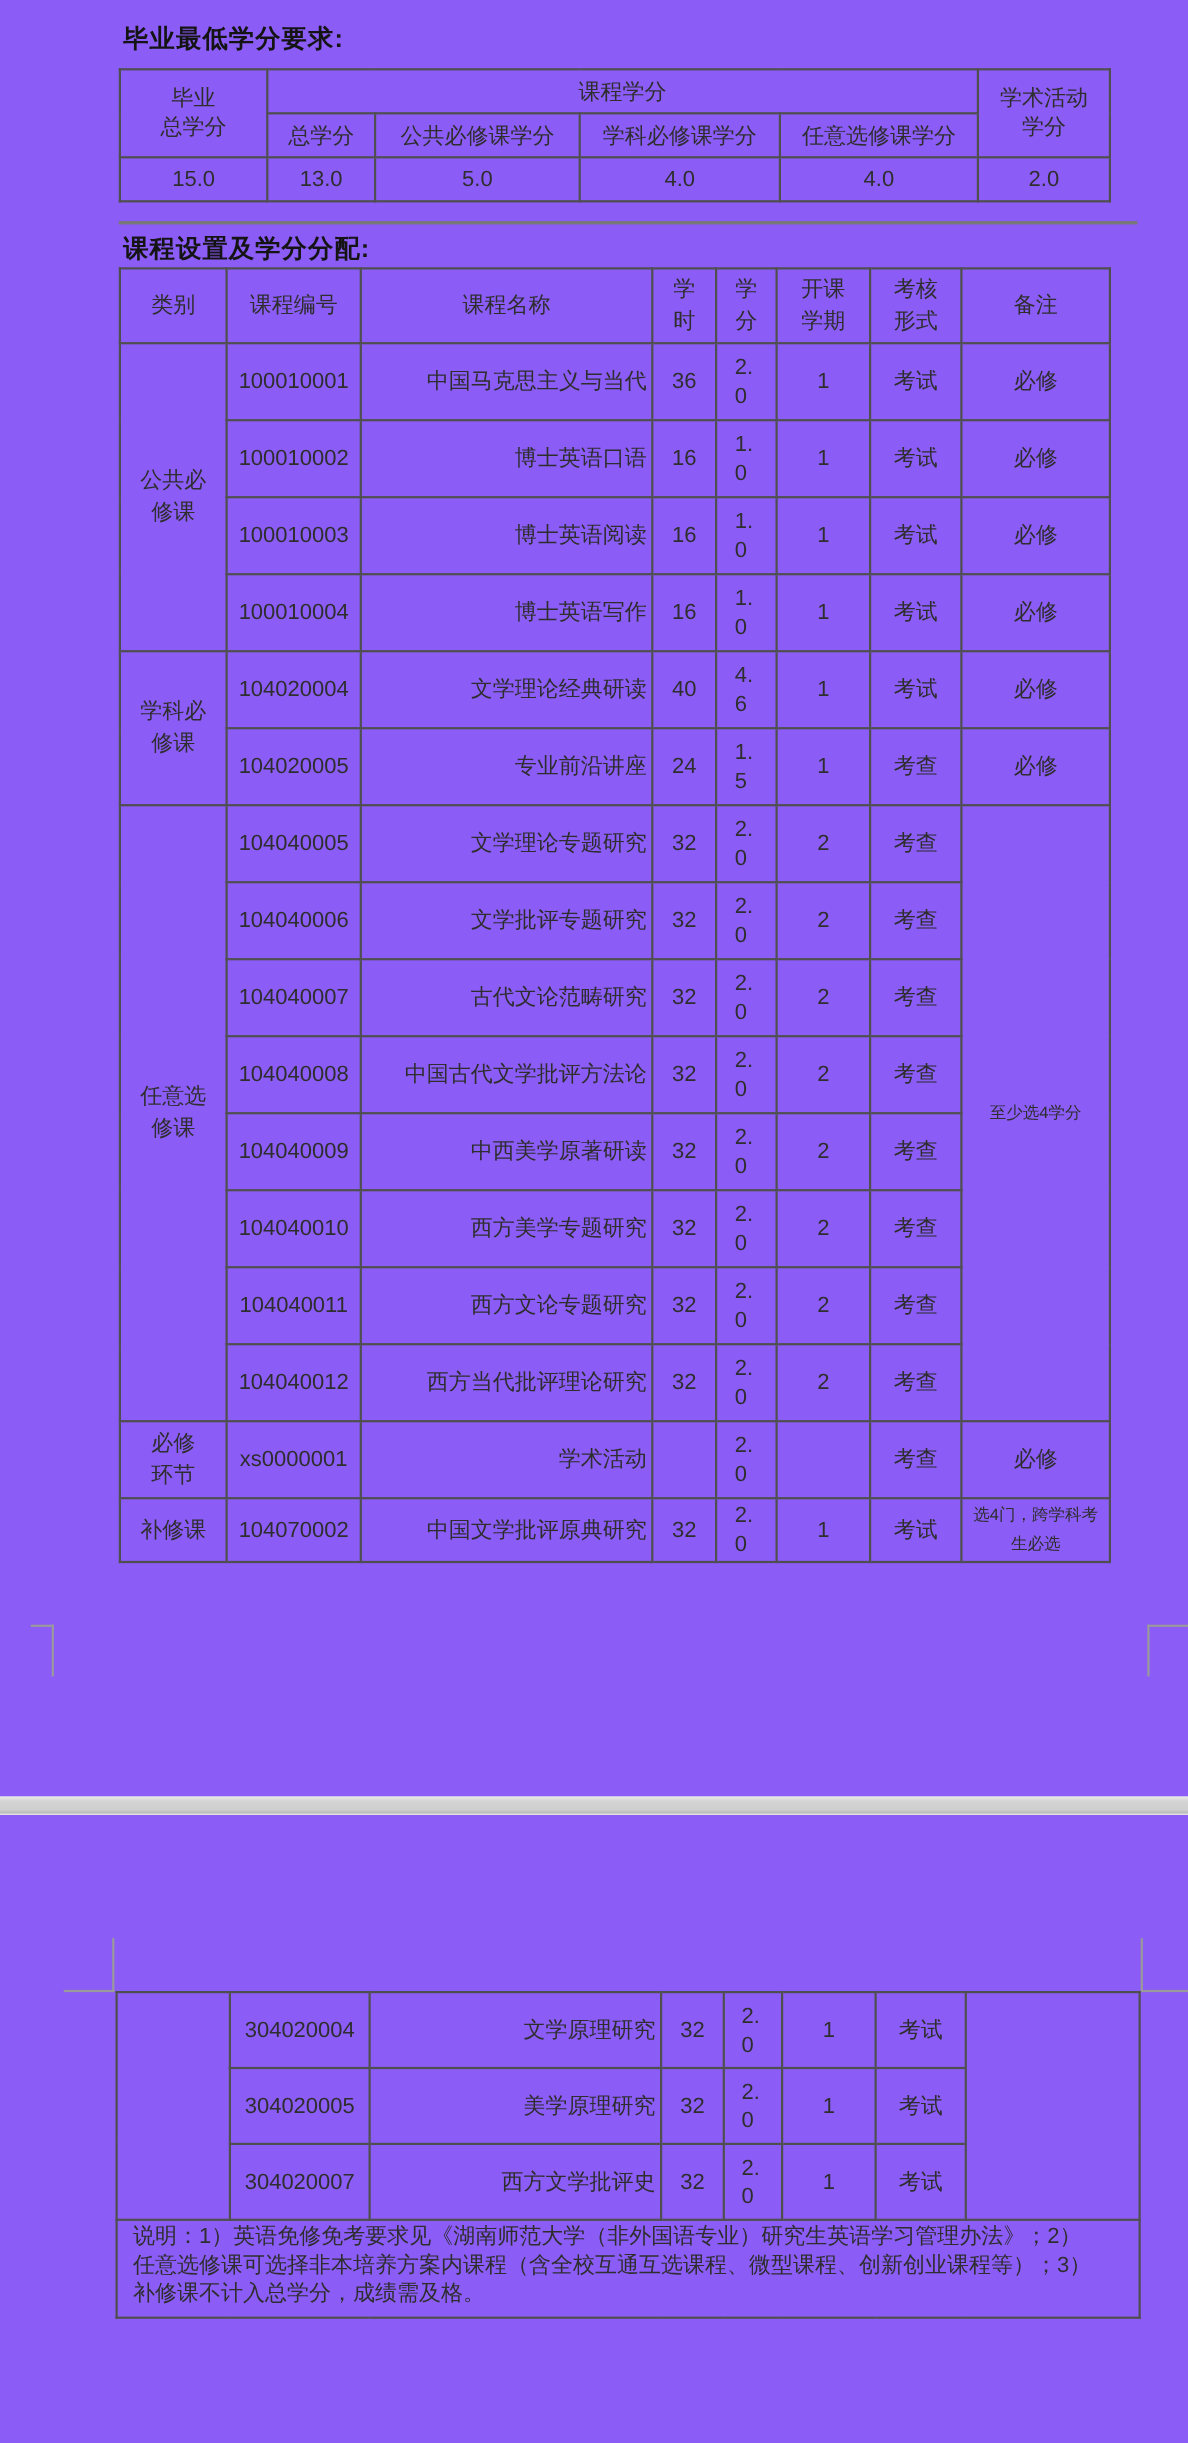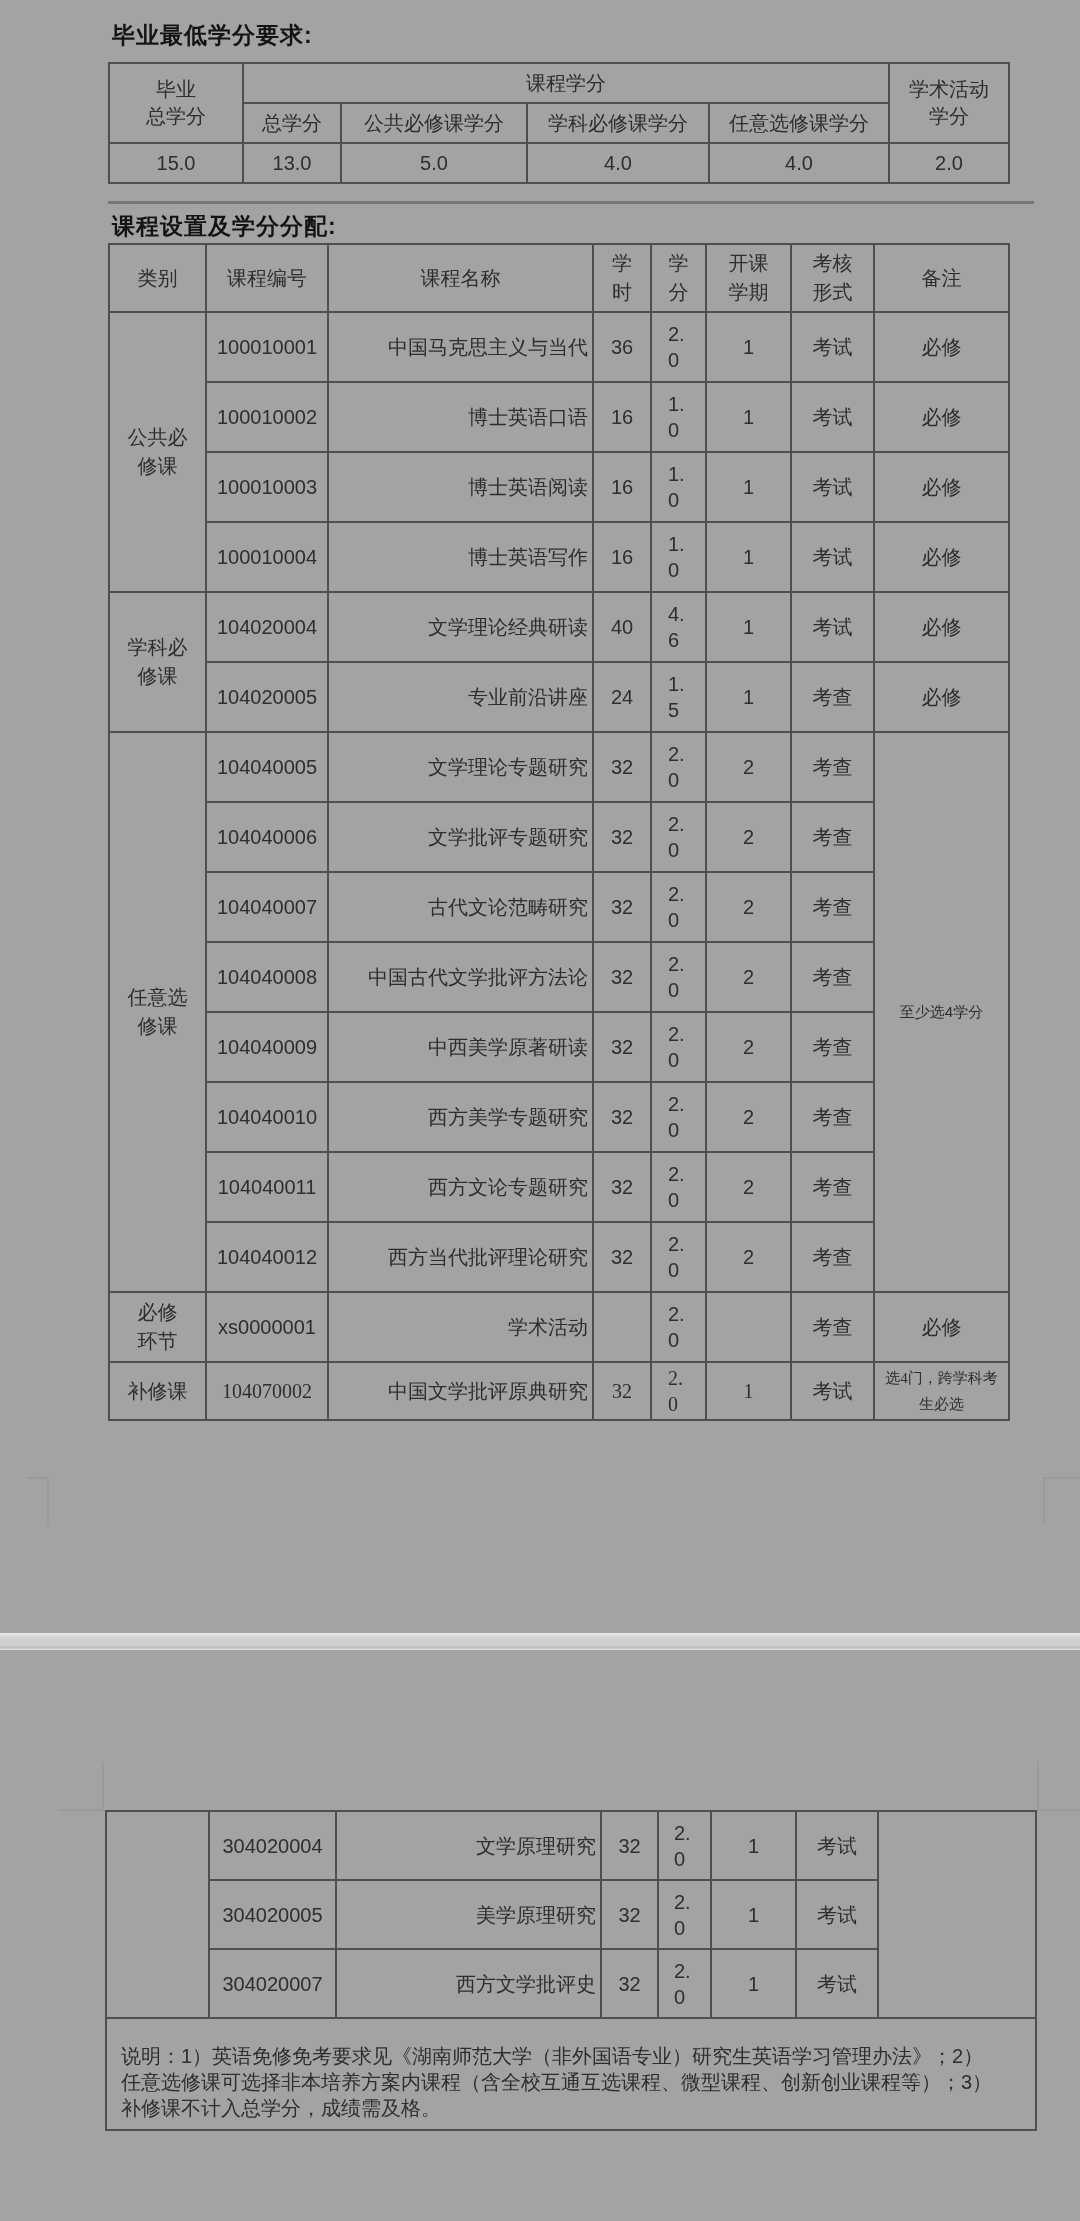--- a/index.html
+++ b/index.html
@@ -1,48 +1,48 @@
 <!DOCTYPE html>
 <html><head>
 <meta charset="utf-8">
 <style>
   html,body{margin:0;padding:0;background:#ffffff;}
   .canvas{
     position:relative;width:1080px;height:2221px;overflow:hidden;
-    background:#a3a3a3;
+    background:#8b5cf6;
     font-family:"Liberation Sans", sans-serif;
     color:#2e2e2e;
     -webkit-font-smoothing:antialiased;
   }
   .sec-title{
     position:absolute;left:112px;font-size:23px;font-weight:700;color:#141414;
     letter-spacing:1px;white-space:nowrap;
   }
   table{border-collapse:collapse;table-layout:fixed;position:absolute;background:transparent;}
   td{border:2px solid #4f4f4f;text-align:center;vertical-align:middle;
      font-size:20px;color:#2e2e2e;padding:2px 4px;overflow:hidden;}
   
   .t1{left:108px;top:62px;width:900px;}
   .t1 td{height:34px;}
   .t1 .two-line{line-height:27px;padding:4px 2px;}
   
   .t2{left:108px;top:243px;width:900px;border-radius:11px;}
   .t2 td{line-height:26px;}
   .t2 thead td{height:62px;line-height:29px;}
   .t2 tbody tr{height:70px;}
-  .t2 tbody tr.tall{height:56px;font-family:Liberation Serif, serif;}
+  .t2 tbody tr.tall{height:56px;}
   .name-cell{text-align:right;padding-left:22px;}
   .credit-box{display:inline-block;width:21px;word-break:break-all;line-height:26px;text-align:left;}
   .cat-line{line-height:29px;}
   .remark-cell{font-size:15px;line-height:30px;padding:2px 6px;}
   
   .t3{left:105px;top:1810px;width:930px;}
   .t3 tbody tr{height:69px;}
   .t3 td{line-height:26px;}
-  .notes-cell{text-align:left;font-size:20px;line-height:34px;padding:24px 12px 8px 14px;height:auto;}
+  .notes-cell{text-align:left;font-size:20px;line-height:34px;padding:1px 12px 8px 14px;height:auto;}
   
   .rule{position:absolute;left:108px;top:201px;width:926px;height:3px;background:#787878;}
   
   .band{position:absolute;left:0;top:1633px;width:1080px;height:17px;
     background:linear-gradient(180deg,#ededed 0%,#d4d4d4 25%,#cfcfcf 72%,#bcbcbc 88%,#eaeaea 100%);}
   
   .mark{position:absolute;}
   .mark-p1-left{left:28px;top:1477px;width:19px;height:45px;border-top:2px solid #9a9a9a;border-right:2px solid #9a9a9a;}
   .mark-p1-right{left:1043px;top:1477px;width:37px;height:45px;border-top:2px solid #9a9a9a;border-left:2px solid #9a9a9a;}
   .mark-p2-left{left:58px;top:1762px;width:44px;height:47px;border-bottom:2px solid #9a9a9a;border-right:2px solid #9a9a9a;}

